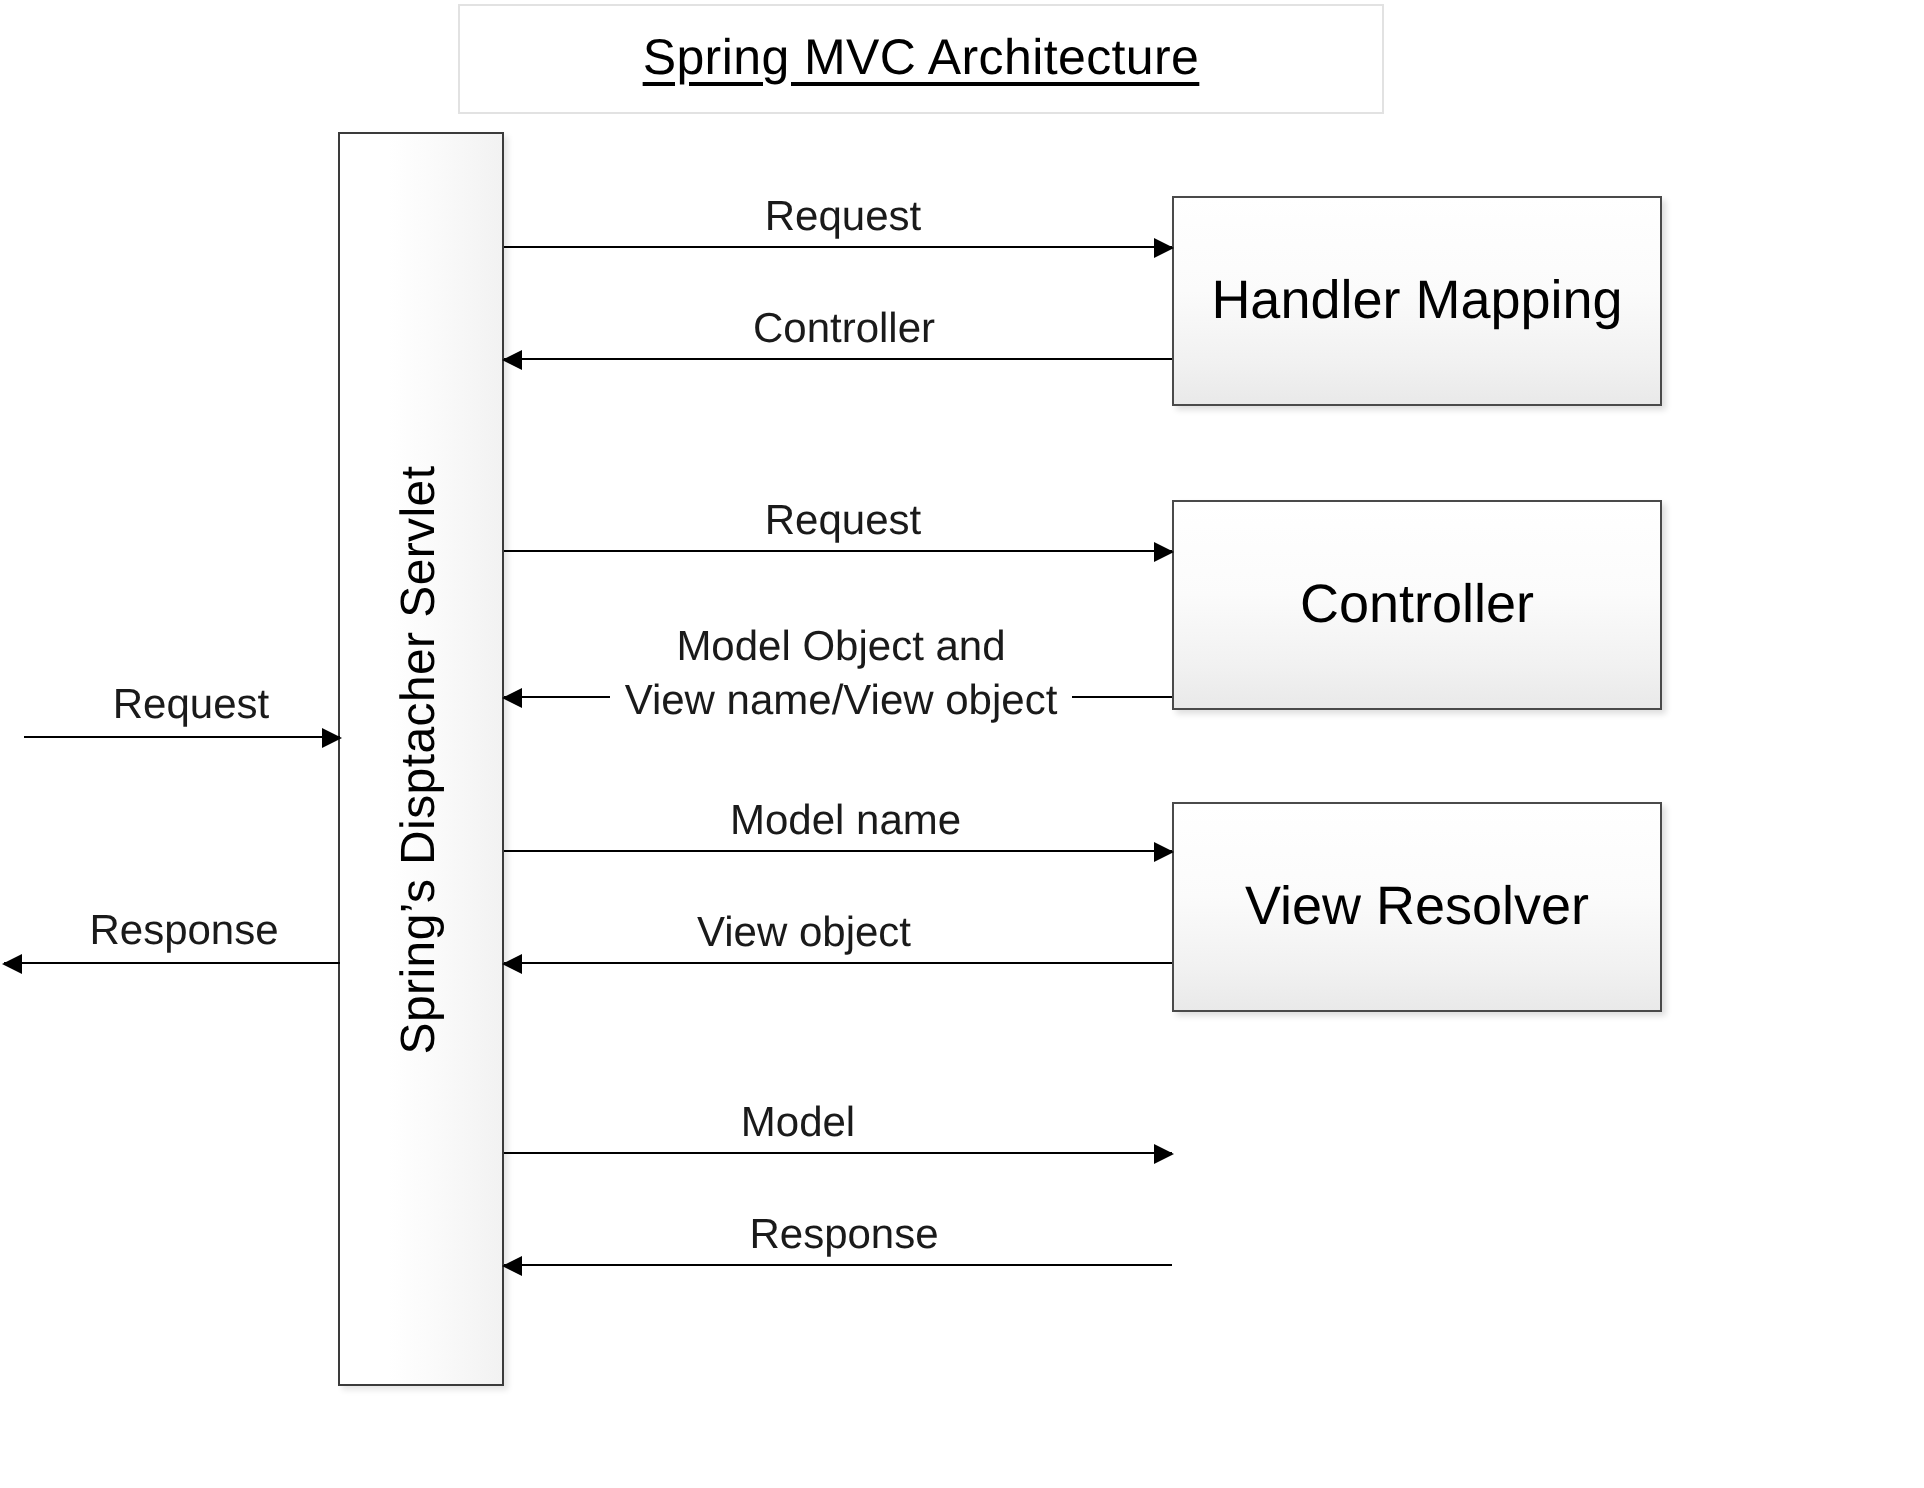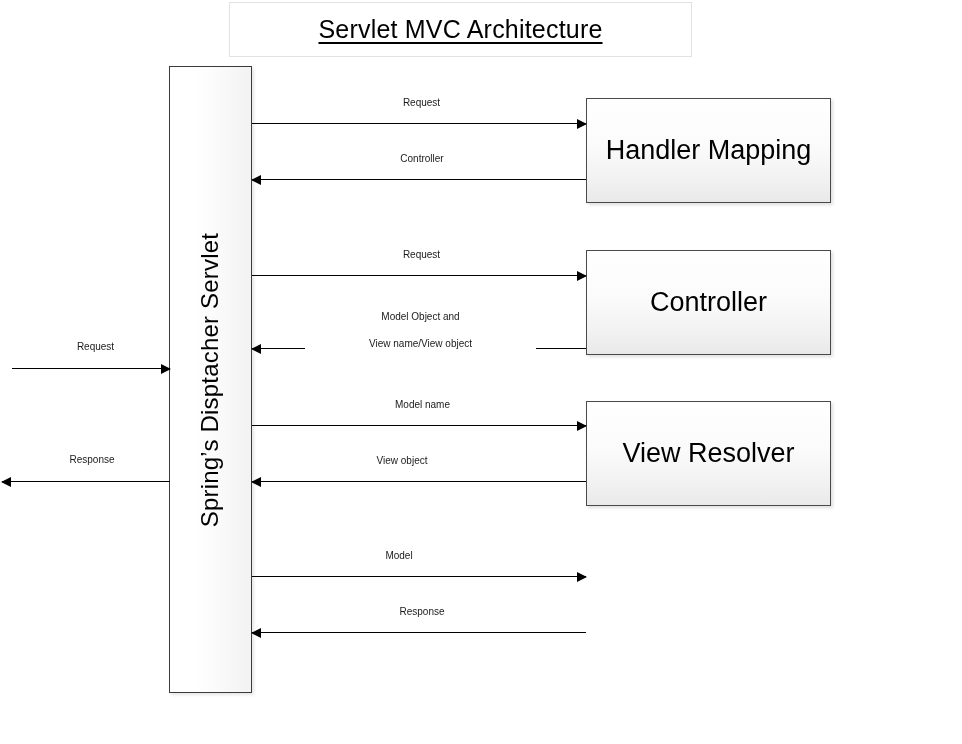--- a/index.html
+++ b/index.html
@@ -110,39 +110,39 @@
     border-left: 10px solid #000000;
   }
   .arrow.left::after {
     left: -1px;
     border-right: 10px solid #000000;
   }
 
   
   .caption {
     position: absolute;
-    font-size: 10px;
+    font-size: 21px;
     color: #1a1a1a;
     white-space: nowrap;
     text-align: center;
     background: #ffffff;
     padding: 0 3px;
     line-height: 1.18;
   }
   .caption.two-line {
     line-height: 1.32;
   }
 </style>
 </head>
 <body>
 
 <div id="canvas">
 
   <div class="title-box">
-    <span class="title-text">Servlet MVC Architecture</span>
+    <span class="title-text">Spring MVC Architecture</span>
   </div>
 
   <div class="servlet-box">
     <span class="servlet-label">Spring’s Disptacher Servlet</span>
   </div>
 
   <div class="comp-box box-handler">
     <span class="comp-label">Handler Mapping</span>
   </div>
   <div class="comp-box box-controller">

